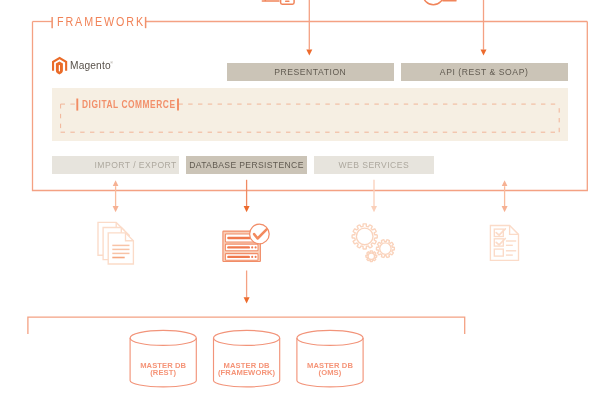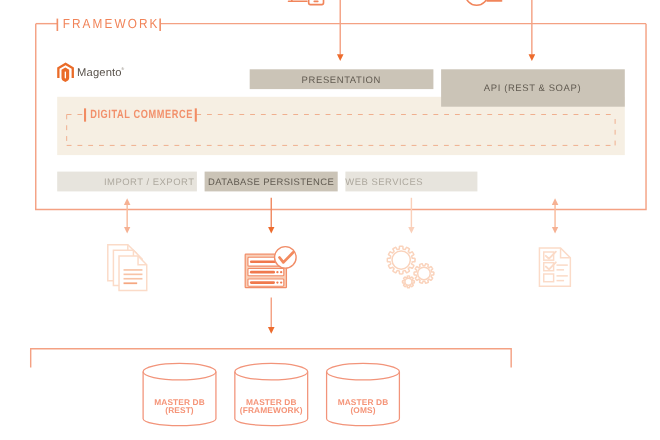--- a/index.html
+++ b/index.html
@@ -103,31 +103,31 @@
       <path d="M178.0 98.5 V110.6"></path>
     </g>
   </svg>
 
   <div style="position:absolute;left:57.3px;top:16.4px;font-size:11.6px;line-height:11.6px;letter-spacing:2.05px;color:#F18358;white-space:nowrap;transform:scaleX(0.925) scaleY(1.04);transform-origin:0 0;">FRAMEWORK</div>
   <div style="position:absolute;left:82px;top:98.6px;font-size:9.6px;font-weight:bold;letter-spacing:0.63px;color:#F2906B;white-space:nowrap;line-height:9.6px;transform:scaleX(0.872) scaleY(1.13);transform-origin:0 0;">DIGITAL COMMERCE</div>
 
   <div style="position:absolute;left:226.8px;top:63px;width:167px;height:18px;background:#CBC4B7;display:flex;align-items:center;justify-content:center;">
     <span style="font-size:8.6px;letter-spacing:0.55px;color:#605A50;white-space:nowrap;">PRESENTATION</span>
   </div>
-  <div style="position:absolute;left:400.5px;top:63px;width:167.2px;height:34px;background:#CBC4B7;display:flex;align-items:center;justify-content:center;">
+  <div style="position:absolute;left:400.5px;top:63px;width:167.2px;height:18px;background:#CBC4B7;display:flex;align-items:center;justify-content:center;">
     <span style="font-size:8.6px;letter-spacing:0.55px;color:#605A50;white-space:nowrap;">API (REST &amp; SOAP)</span>
   </div>
 
   <div style="position:absolute;left:52.1px;top:156.1px;width:127.1px;height:18.2px;background:#E7E4DD;display:flex;align-items:center;justify-content:center;">
     <span style="font-size:8.6px;letter-spacing:0.45px;color:#ADA89E;white-space:nowrap;margin-left:40px;">IMPORT / EXPORT</span>
   </div>
   <div style="position:absolute;left:186px;top:156.1px;width:120.9px;height:18.2px;background:#CBC4B7;display:flex;align-items:center;justify-content:center;">
     <span style="font-size:8.6px;letter-spacing:0.35px;color:#605A50;white-space:nowrap;">DATABASE PERSISTENCE</span>
   </div>
-  <div style="position:absolute;left:313.9px;top:156.1px;width:119.8px;height:18.2px;background:#E7E4DD;display:flex;align-items:center;justify-content:flex-start;">
+  <div style="position:absolute;left:313.9px;top:156.1px;width:119.8px;height:18.2px;background:#E7E4DD;display:flex;align-items:center;justify-content:center;">
     <span style="font-size:8.6px;letter-spacing:0.45px;color:#ADA89E;white-space:nowrap;">WEB SERVICES</span>
   </div>
 
   <svg class="layer" viewBox="0 0 600 400">
 
     <g stroke="#FBDBC8" stroke-width="1.35" stroke-linejoin="miter" fill="#ffffff">
       <path d="M98 222.4 H116.2 L124.1 230.3 V255.2 H98 Z"></path>
       <path d="M116.2 222.4 V230.3 H124.1" fill="none"></path>
       <path d="M103.1 227.5 H121.3 L129.2 235.4 V259.6 H103.1 Z"></path>
       <path d="M121.3 227.5 V235.4 H129.2" fill="none"></path>

